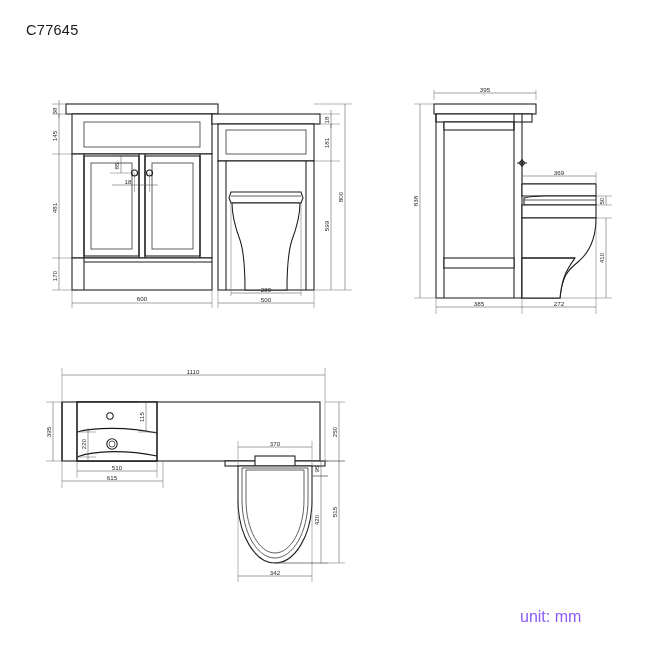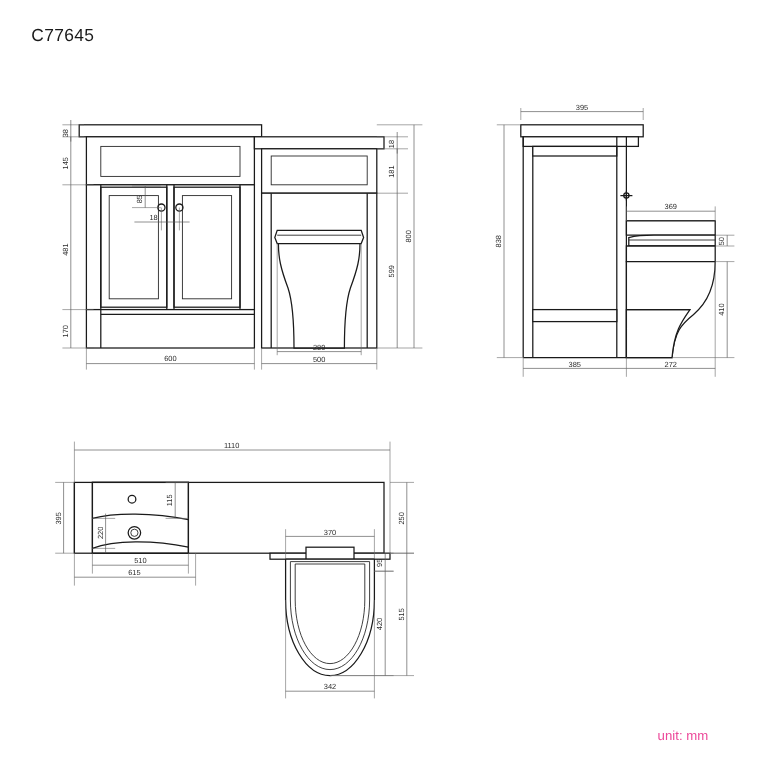--- a/index.html
+++ b/index.html
@@ -28,25 +28,25 @@
     left: 26px;
     top: 22px;
     font-size: 14.5px;
     font-family: "Liberation Sans", sans-serif;
     color: #1a1a1a;
     letter-spacing: 0.3px;
     white-space: nowrap;
   }
   .unit-text {
     position: absolute;
-    left: 548px;
+    left: 520px;
     top: 608px;
-    font-size: 11px;
+    font-size: 16px;
     font-family: "Liberation Sans", sans-serif;
-    color: #ec4899;
+    color: #8b5cf6;
     white-space: nowrap;
   }
   svg.cad {
     position: absolute;
     left: 0;
     top: 0;
     width: 650px;
     height: 650px;
   }
   svg.cad text {

